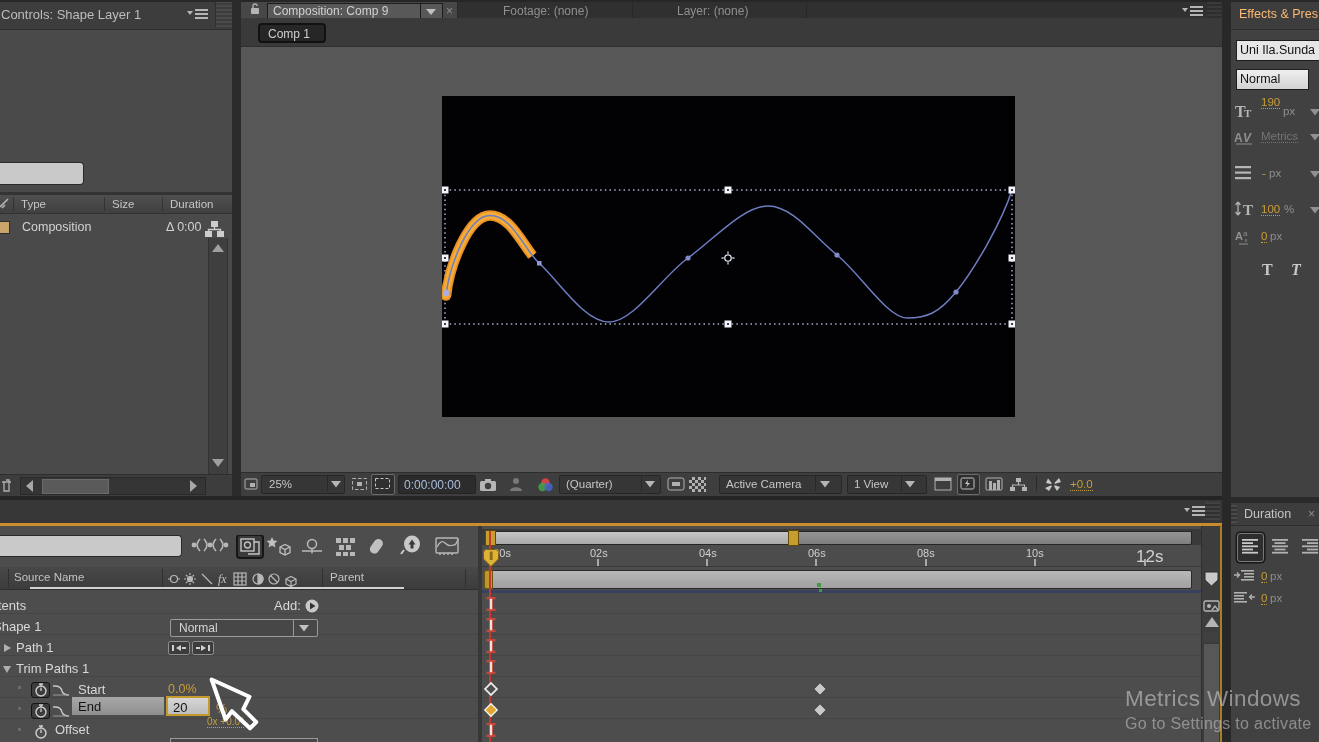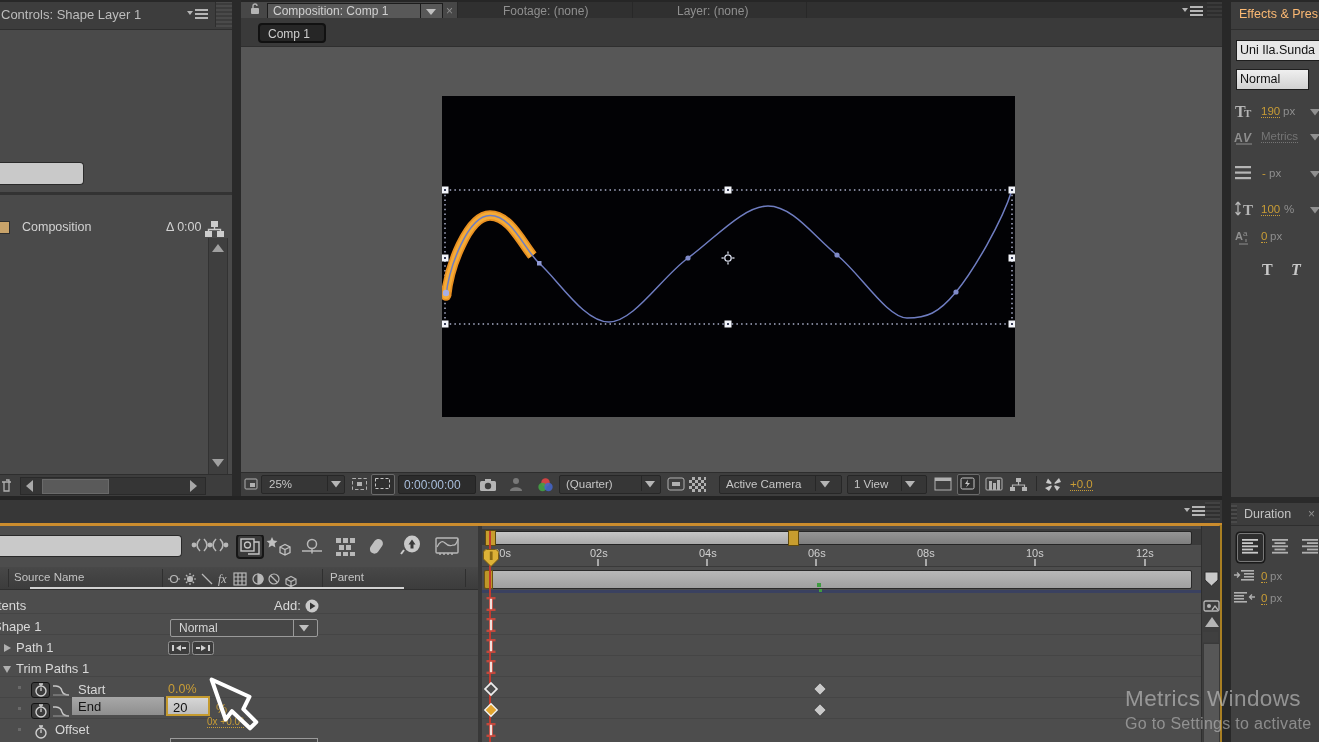--- a/index.html
+++ b/index.html
@@ -21,20 +21,31 @@
     <path d="M1,3 l6,0 l-3,4 z" fill="#b5b5b5"></path>
     <rect x="9" y="1" width="13" height="2" fill="#b5b5b5"></rect>
       <rect x="9" y="5" width="13" height="2" fill="#b5b5b5"></rect>
       <rect x="9" y="9" width="13" height="2" fill="#b5b5b5"></rect>
   </svg>
   <div class="a" style="left:215px;top:2px;width:17px;height:25px;background:repeating-linear-gradient(0deg,#4a4a4a 0 2px,#3c3c3c 2px 4px);border-left:1px solid #2e2e2e;"></div>
 
   <div class="a" style="left:0;top:162px;width:83px;height:21px;background:#c9c9c9;border:1px solid #2a2a2a;border-left:none;border-radius:0 4px 4px 0;"></div>
 
   <div class="a" style="left:0;top:192px;width:232px;height:3px;background:#333;"></div>
+  <div class="a" style="left:0;top:195px;width:232px;height:18px;background:linear-gradient(#4f4f4f,#404040);border-bottom:1px solid #323232;">
+    <svg class="a" width="12" height="12" style="left:0;top:3px;">
+        <path d="M0,9 L8,1 M2,10 l3,-3" stroke="#b5b5b5" stroke-width="1.6" fill="none"></path>
+      </svg>
+    <div class="a" style="left:13px;top:2px;width:1px;height:14px;background:#333;"></div>
+    <div class="a txt" style="left:21px;top:3px;font-size:11.5px;">Type</div>
+    <div class="a" style="left:104px;top:2px;width:1px;height:14px;background:#333;"></div>
+    <div class="a txt" style="left:112px;top:3px;font-size:11.5px;">Size</div>
+    <div class="a" style="left:162px;top:2px;width:1px;height:14px;background:#333;"></div>
+    <div class="a txt" style="left:170px;top:3px;font-size:11.5px;">Duration</div>
+  </div>
 
   <div class="a" style="left:0;top:218px;width:232px;height:19px;">
     <div class="a" style="left:0;top:3px;width:9px;height:11px;background:#c8a36a;border:1px solid #2e2e2e;border-left:none;"></div>
     <div class="a txt" style="left:22px;top:2px;font-size:12.5px;color:#d2d2d2;">Composition</div>
     <div class="a txt" style="left:166px;top:2px;font-size:12.5px;color:#d2d2d2;">Δ 0:00</div>
     <svg class="a" width="20" height="18" style="left:204px;top:2px;">
       <rect x="7" y="1" width="7" height="6" fill="#cdcdcd"></rect>
       <rect x="1" y="11" width="7" height="6" fill="#cdcdcd"></rect>
       <rect x="13" y="11" width="7" height="6" fill="#cdcdcd"></rect>
       <path d="M10.5,7 v2.5 M4.5,11 v-1.5 h12 v1.5" stroke="#cdcdcd" stroke-width="1.4" fill="none"></path>
@@ -69,21 +80,21 @@
 
 <div class="a" style="left:241px;top:0;width:981px;height:496px;background:#575757;">
 
   <div class="a" style="left:0;top:0;width:981px;height:18px;background:#303030;border-top:2px solid #262626;">
     <div class="a" style="left:0;top:0;width:216px;height:18px;background:#474747;"></div>
     <svg class="a" width="13" height="13" style="left:8px;top:1px;">
         <rect x="2" y="5" width="8" height="6" rx="1" fill="#b5b5b5"></rect>
         <path d="M4,5 v-2 a2,2 0 0 1 4,0" stroke="#b0b0b0" stroke-width="1.4" fill="none"></path>
       </svg>
     <div class="a" style="left:26px;top:1px;width:153px;height:16px;background:#585858;border:1px solid #1c1c1c;"></div>
-    <div class="a txt" style="left:32px;top:2px;font-size:12px;color:#d0d0d0;">Composition: Comp 1</div>
+    <div class="a txt" style="left:32px;top:2px;font-size:12px;color:#d0d0d0;">Composition: Comp 9</div>
     <div class="a" style="left:179px;top:1px;width:21px;height:16px;background:#585858;border:1px solid #1c1c1c;"></div>
     <svg class="a" width="12" height="8" style="left:184px;top:6px;">
         <path d="M1,1 L11,1 L6,7 Z" fill="#c0c0c0"></path>
       </svg>
     <div class="a txt dim" style="left:205px;top:2px;">×</div>
     <div class="a" style="left:216px;top:0px;width:1px;height:18px;background:#282828;"></div>
     <div class="a txt dim" style="left:262px;top:2px;">Footage: (none)</div>
     <div class="a" style="left:391px;top:0px;width:1px;height:18px;background:#282828;"></div>
     <div class="a txt dim" style="left:436px;top:2px;">Layer: (none)</div>
     <div class="a" style="left:565px;top:0px;width:1px;height:18px;background:#282828;"></div>
@@ -278,21 +289,21 @@
   <div class="a" style="left:5px;top:40px;width:90px;height:19px;background:#e6e6e6;border:1px solid #1e1e1e;"></div>
   <div class="a txt" style="left:9px;top:43px;font-size:12.5px;color:#111;">Uni Ila.Sunda</div>
 
   <div class="a" style="left:5px;top:69px;width:71px;height:19px;background:linear-gradient(#efefef,#d2d2d2);border:1px solid #1e1e1e;"></div>
   <div class="a txt" style="left:9px;top:72px;font-size:12.5px;color:#111;">Normal</div>
 
   <svg class="a" width="22" height="17" style="left:4px;top:103px;">
       <text x="0" y="14" font-family="Liberation Serif" font-size="16" fill="#b5b5b5" font-weight="bold">T</text>
       <text x="9" y="14" font-family="Liberation Serif" font-size="11" fill="#b5b5b5" font-weight="bold">T</text>
     </svg>
-  <div class="a txt org" style="left:30px;top:105px;font-size:11.5px;border-bottom:1px dotted #c99d36;">190</div>
+  <div class="a txt org" style="left:30px;top:96px;font-size:11.5px;border-bottom:1px dotted #c99d36;">190</div>
   <div class="a txt dim" style="left:52px;top:105px;font-size:11.5px;">px</div>
   <svg class="a" width="10" height="7" style="left:79px;top:109px;">
       <path d="M0,0 L10,0 L5,6.5 Z" fill="#909090"></path>
     </svg>
 
   <svg class="a" width="22" height="16" style="left:3px;top:129px;">
       <text x="0" y="13" font-family="Liberation Sans" font-size="12" fill="#8f8f8f" font-weight="bold">A</text>
       <text x="9" y="13" font-family="Liberation Sans" font-size="12" fill="#8f8f8f" font-weight="bold" font-style="italic">V</text>
       <path d="M2,15 h16" stroke="#8f8f8f" stroke-width="1"></path>
     </svg>
@@ -573,21 +584,21 @@
   <div class="a" style="left:485px;top:34px;width:9px;height:14px;background:#c79d2e;border:1px solid #5f4a0e;"></div>
   <div class="a" style="left:788px;top:34px;width:9px;height:14px;background:#c79d2e;border:1px solid #5f4a0e;"></div>
 
   <div class="a" style="left:482px;top:50px;width:740px;height:20px;background:#4c4c4c;border-bottom:1px solid #3a3a3a;"></div>
   <div class="a txt" style="left:484px;top:51px;font-size:11px;color:#d0d0d0;">0:00s</div>
   <div class="a txt" style="left:590px;top:51px;font-size:11px;color:#d0d0d0;">02s</div>
   <div class="a txt" style="left:699px;top:51px;font-size:11px;color:#d0d0d0;">04s</div>
   <div class="a txt" style="left:808px;top:51px;font-size:11px;color:#d0d0d0;">06s</div>
   <div class="a txt" style="left:917px;top:51px;font-size:11px;color:#d0d0d0;">08s</div>
   <div class="a txt" style="left:1026px;top:51px;font-size:11px;color:#d0d0d0;">10s</div>
-  <div class="a txt" style="left:1136px;top:51px;font-size:11px;color:#d0d0d0;">12s</div>
+  <div class="a txt" style="left:1136px;top:51px;font-size:17px;color:#d0d0d0;">12s</div>
   <svg class="a" width="740" height="8" style="left:482px;top:63px;">
     <g stroke="#c9c9c9" stroke-width="1.5">
         <line x1="116" y1="0" x2="116" y2="7"></line>
         <line x1="225" y1="0" x2="225" y2="7"></line>
         <line x1="334" y1="0" x2="334" y2="7"></line>
         <line x1="444" y1="0" x2="444" y2="7"></line>
         <line x1="553" y1="0" x2="553" y2="7"></line>
         <line x1="663" y1="0" x2="663" y2="7"></line>
       </g>
   </svg>

